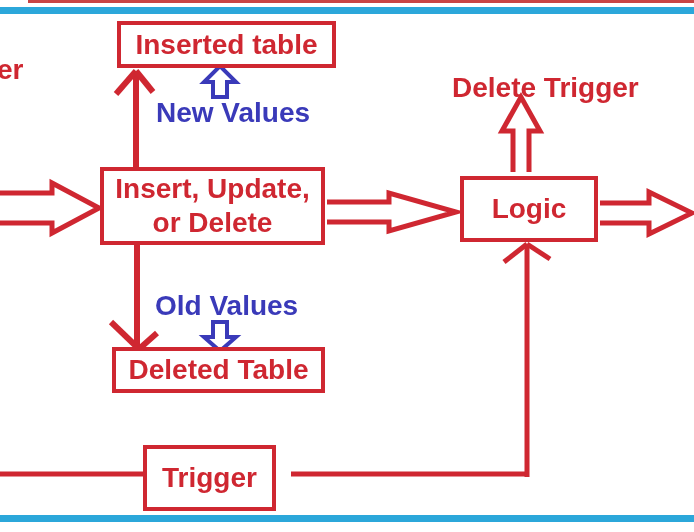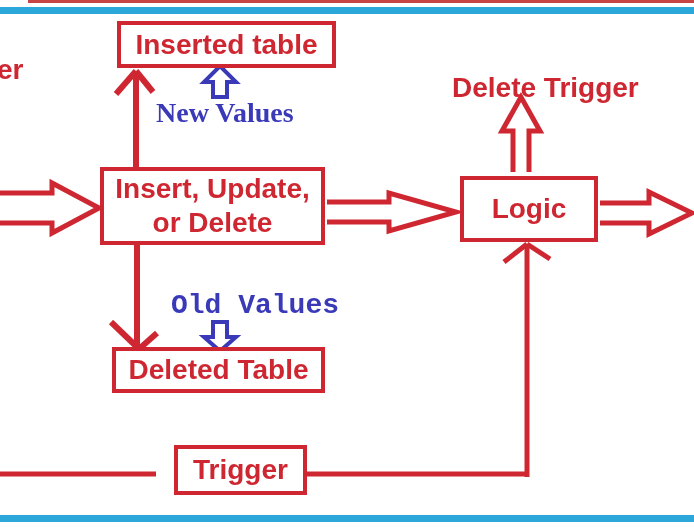--- a/index.html
+++ b/index.html
@@ -27,36 +27,36 @@
     font-weight:bold;
     font-size:28px;
     line-height:34px;
     text-align:center;
     white-space:nowrap;
   }
   .node-inserted-table{left:117px;top:21px;width:219px;height:47px;}
   .node-insert-update {left:100px;top:167px;width:225px;height:78px;}
   .node-logic        {left:460px;top:176px;width:138px;height:66px;}
   .node-deleted-table{left:112px;top:347px;width:213px;height:46px;}
-  .node-trigger      {left:174px;top:445px;width:133px;height:50px;}
+  .node-trigger      {left:143px;top:445px;width:133px;height:66px;}
 
   .ann{
     position:absolute;
     z-index:3;
     font-weight:bold;
     font-size:28px;
     line-height:28px;
     white-space:nowrap;
   }
   .ann-red{color:var(--red,#cf2731);}
   .ann-blue{color:var(--blue,#3a3ab9);}
   .ann-er{left:-3px;top:56px;}
   .ann-after-trigger{left:452px;top:74px;}
-  .ann-new-values{left:156px;top:99px;font-family:Liberation Serif, serif;}
-  .ann-old-values{left:171px;top:292px;font-family:Liberation Mono, monospace;}
+  .ann-new-values{left:156px;top:99px;}
+  .ann-old-values{left:155px;top:292px;}
 
   .stroke-red{stroke:var(--red,#cf2731);}
   .stroke-blue{stroke:var(--blue,#3a3ab9);}
   .stroke-topline{stroke:var(--top_line,#c84444);}
   .fill-cyan{fill:var(--cyan,#2ba7da);}
   .fill-white{fill:#ffffff;}
   .fill-none{fill:none;}
 </style>
 </head>
 <body>

